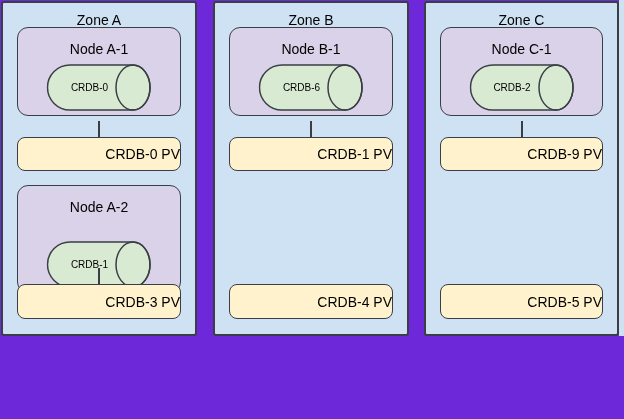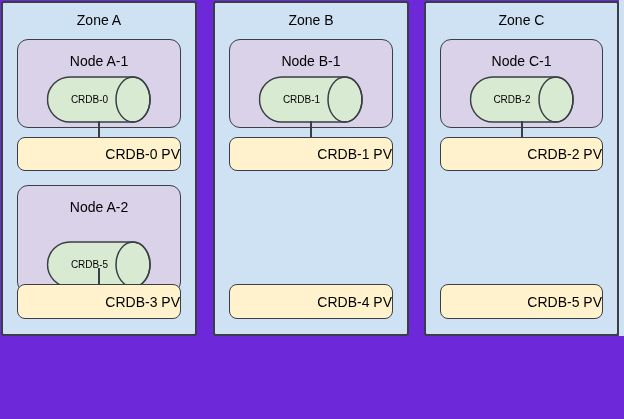--- a/index.html
+++ b/index.html
@@ -49,21 +49,21 @@
   }
   .node {
     position: absolute;
     left: 14px;
     right: 14px;
     background: #d9d2e9;
     border: 1.5px solid #3a3e45;
     border-radius: 11px;
     box-sizing: border-box;
   }
-  .node-1 { top: 36px;  height: 89px; }
+  .node-1 { top: 24px;  height: 89px; }
   .node-2 { top: 182px; height: 108px; }
 
   .node-label {
     padding-top: 13px;
     text-align: center;
     font-size: 14px;
     line-height: 16px;
   }
   .cylinder {
     position: absolute;
@@ -135,40 +135,40 @@
       <span>CRDB-0 PV</span>
     </div>
 
     <div class="node node-2">
       <div class="node-label">Node A-2</div>
       <div class="cylinder">
         <svg width="105" height="47" viewBox="0 0 105 47">
           <path d="M 23.5 1 L 86.5 1 A 17 22.5 0 0 1 86.5 46 L 23.5 46 A 22.5 22.5 0 0 1 23.5 1 Z" fill="#d9ead3" stroke="#3a3e45" stroke-width="1.5"></path>
           <ellipse cx="86.5" cy="23.5" rx="17" ry="22.5" fill="none" stroke="#3a3e45" stroke-width="1.5"></ellipse>
         </svg>
-        <div class="cyl-label">CRDB-5</div>
+        <div class="cyl-label">CRDB-1</div>
       </div>
     </div>
     <div class="conn conn-2"></div>
     <div class="pv pv-2">
       <span>CRDB-3 PV</span>
     </div>
   </div>
 
   <div class="zone zone-b">
     <div class="zone-title">Zone B</div>
 
     <div class="node node-1">
       <div class="node-label">Node B-1</div>
       <div class="cylinder">
         <svg width="105" height="47" viewBox="0 0 105 47">
           <path d="M 23.5 1 L 86.5 1 A 17 22.5 0 0 1 86.5 46 L 23.5 46 A 22.5 22.5 0 0 1 23.5 1 Z" fill="#d9ead3" stroke="#3a3e45" stroke-width="1.5"></path>
           <ellipse cx="86.5" cy="23.5" rx="17" ry="22.5" fill="none" stroke="#3a3e45" stroke-width="1.5"></ellipse>
         </svg>
-        <div class="cyl-label">CRDB-1</div>
+        <div class="cyl-label">CRDB-6</div>
       </div>
     </div>
     <div class="conn conn-1"></div>
     <div class="pv pv-1">
       <span>CRDB-1 PV</span>
     </div>
 
     <div class="pv pv-2">
       <span>CRDB-4 PV</span>
     </div>
@@ -182,21 +182,21 @@
       <div class="cylinder">
         <svg width="105" height="47" viewBox="0 0 105 47">
           <path d="M 23.5 1 L 86.5 1 A 17 22.5 0 0 1 86.5 46 L 23.5 46 A 22.5 22.5 0 0 1 23.5 1 Z" fill="#d9ead3" stroke="#3a3e45" stroke-width="1.5"></path>
           <ellipse cx="86.5" cy="23.5" rx="17" ry="22.5" fill="none" stroke="#3a3e45" stroke-width="1.5"></ellipse>
         </svg>
         <div class="cyl-label">CRDB-2</div>
       </div>
     </div>
     <div class="conn conn-1"></div>
     <div class="pv pv-1">
-      <span>CRDB-2 PV</span>
+      <span>CRDB-9 PV</span>
     </div>
 
     <div class="pv pv-2">
       <span>CRDB-5 PV</span>
     </div>
   </div>
 
 </div>
 
 </body></html>

